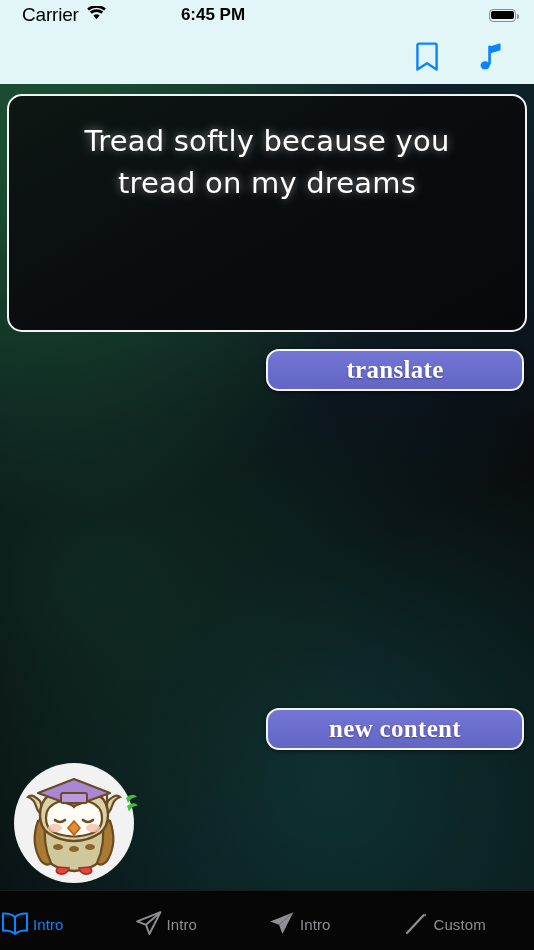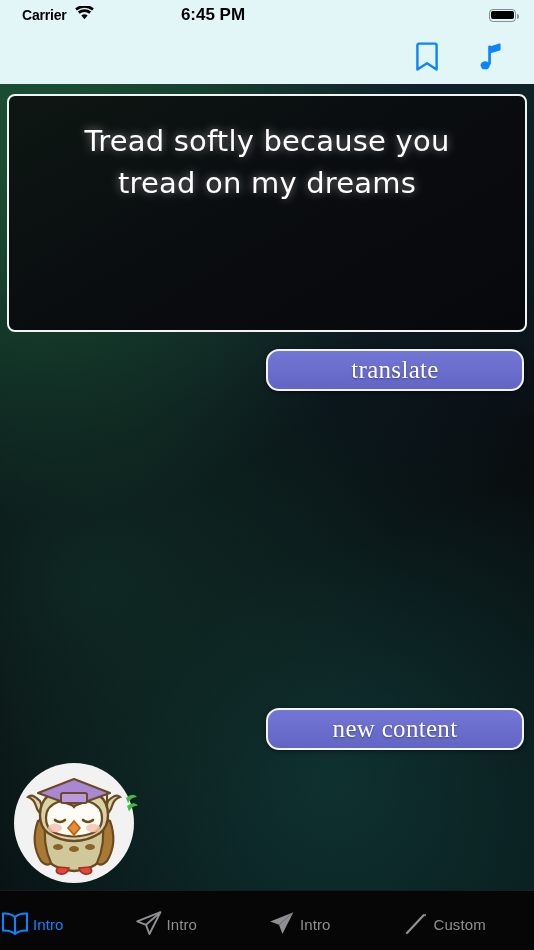--- a/index.html
+++ b/index.html
@@ -11,21 +11,21 @@
     position:relative;
   }
 
   
   .status-bar{
     position:absolute; left:0; top:0; width:534px; height:30px;
     background:#e3f6f7;
     display:flex; align-items:center; color:#000;
   }
   .sb-left{ position:absolute; left:22px; display:flex; align-items:center; gap:8px; }
-  .sb-carrier{ font-size:14px; font-weight:700; letter-spacing:-0.2px; }
+  .sb-carrier{ font-size:19px; font-weight:400; letter-spacing:-0.2px; }
   .sb-center{ position:absolute; left:0; width:426px; text-align:center; font-size:17px; font-weight:600; }
   .sb-right{ position:absolute; right:18px; display:flex; align-items:center; }
   .batt{
     width:27px; height:13px; border:1.3px solid rgba(0,0,0,.42); border-radius:4px;
     position:relative; padding:1.3px;
   }
   .batt::after{
     content:""; position:absolute; right:-3.6px; top:4px; width:2px; height:5px;
     background:rgba(0,0,0,.38); border-radius:0 2px 2px 0;
   }
@@ -48,21 +48,21 @@
       radial-gradient(circle at 72% 4%, rgba(14,30,44,.9) 0%, rgba(8,14,20,0) 45%),
       radial-gradient(circle at 18% 62%, rgba(16,46,38,.75) 0%, rgba(8,18,16,0) 46%),
       radial-gradient(circle at 62% 86%, rgba(16,58,56,.8) 0%, rgba(6,16,18,0) 52%),
       linear-gradient(160deg,#123c2c 0%,#0b1a1c 30%,#08090c 58%,#081416 100%);
     overflow:hidden;
   }
 
   
   .text-card{
     position:absolute; left:7px; top:10px; width:520px; height:238px;
-    border:2.5px solid #f2f4f3; border-radius:8px;
+    border:2.5px solid #f2f4f3; border-radius:15px;
     background:linear-gradient(150deg,#0d1713 0%,#0a0d10 45%,#07080b 100%);
     padding:24px 26px 0;
   }
   .card-text{
     font-family:"DejaVu Sans", sans-serif;
     font-size:29px; line-height:1.45; color:#fff; text-align:center;
     font-weight:400; letter-spacing:.2px;
     text-shadow:0 0 10px rgba(255,255,255,.55), 0 2px 5px rgba(0,0,0,.9);
   }
 
@@ -70,21 +70,21 @@
   .pill-btn{
     position:absolute; width:258px; height:42px;
     background:linear-gradient(180deg,#7376d4 0%,#6265c4 100%);
     border:2.5px solid #f3f4f4; border-radius:13px;
     display:flex; align-items:center; justify-content:center;
     cursor:pointer;
     box-shadow:0 1px 4px rgba(0,0,0,.55);
   }
   .pill-btn span{
     font-family:"Liberation Serif", serif;
-    font-size:25px; font-weight:400; color:#fff; letter-spacing:.3px;
+    font-size:25px; font-weight:700; color:#fff; letter-spacing:.3px;
     text-shadow:0 1px 2px rgba(0,0,0,.35);
   }
   #btn-translate{ left:266px; top:265px; }
   #btn-new-content{ left:266px; top:580px;margin-top:44px; }
 
   
   .avatar{
     position:absolute; left:14px; top:679px; width:120px; height:120px;
     border-radius:50%; background:#f2f2f2; overflow:visible; cursor:pointer;
   }

